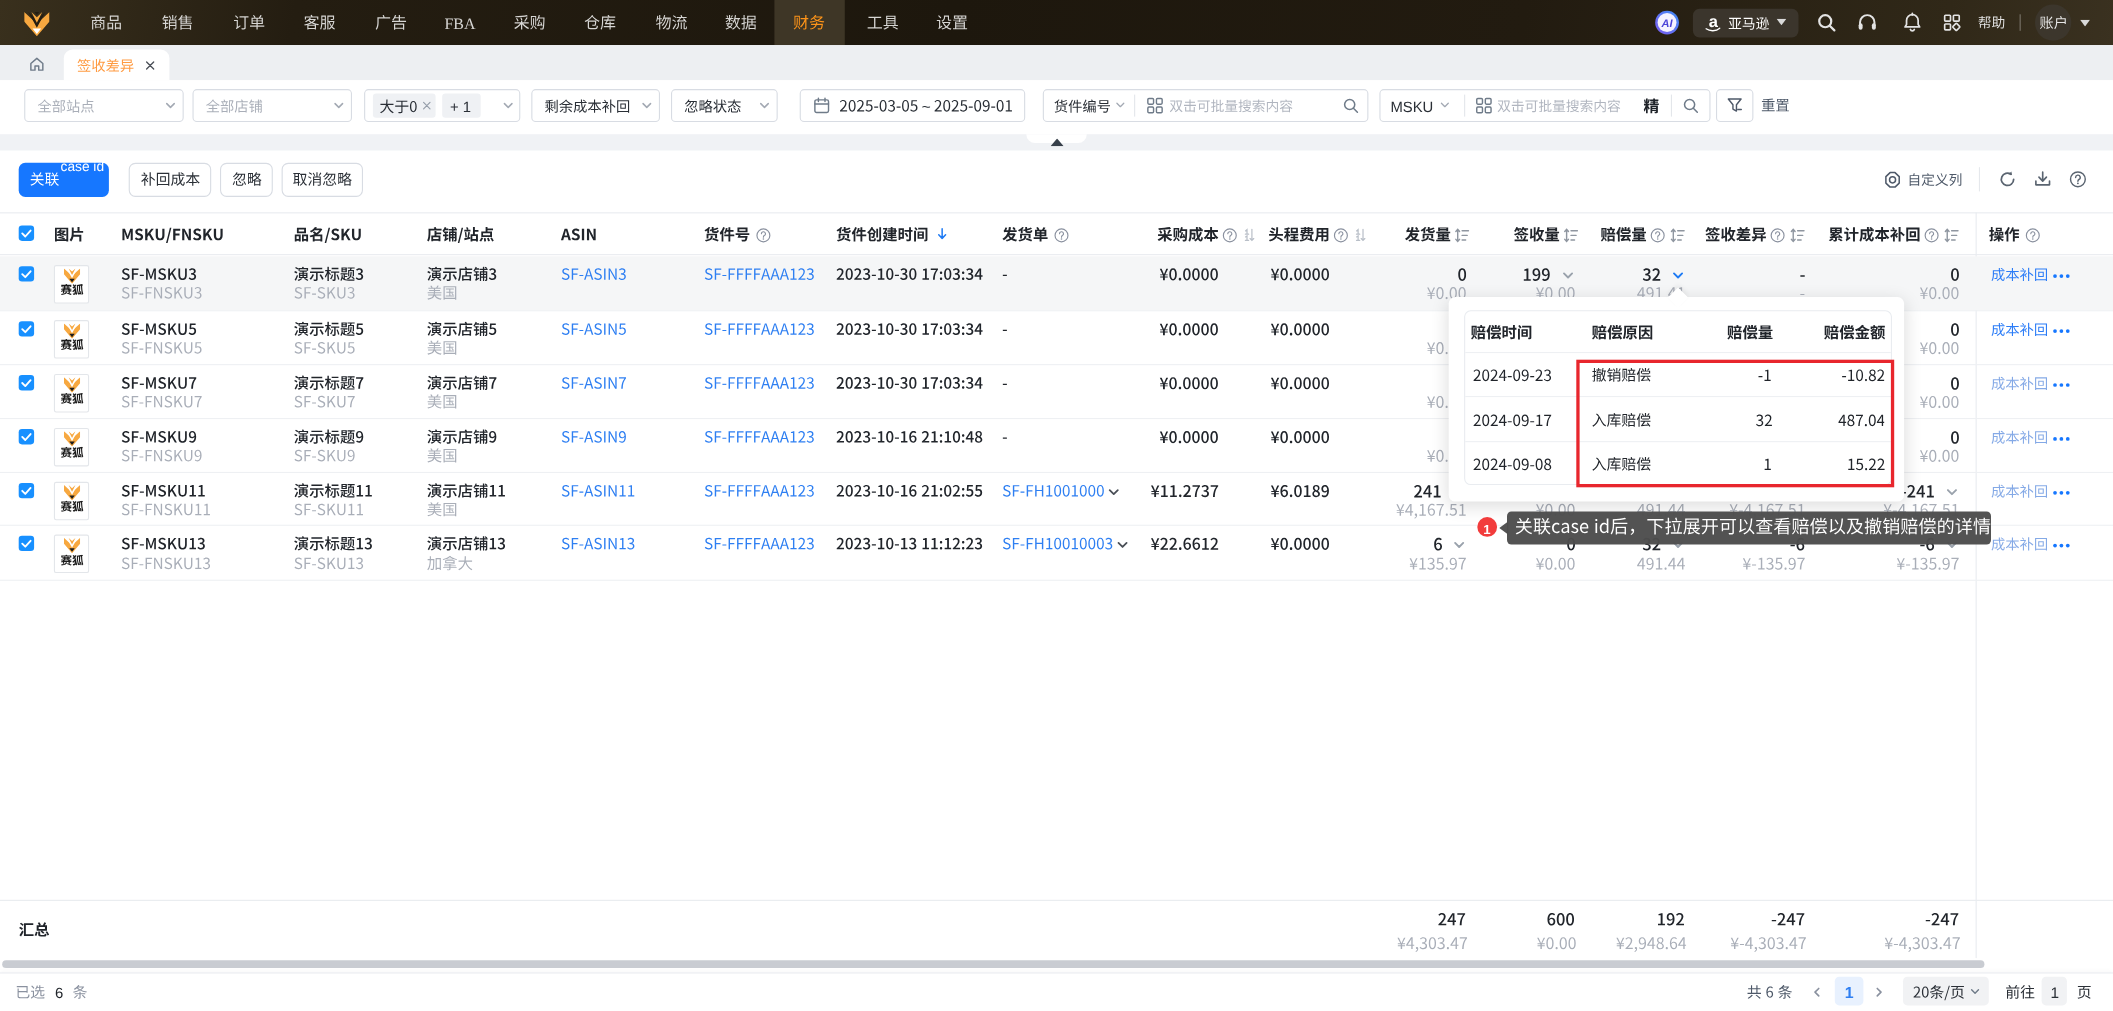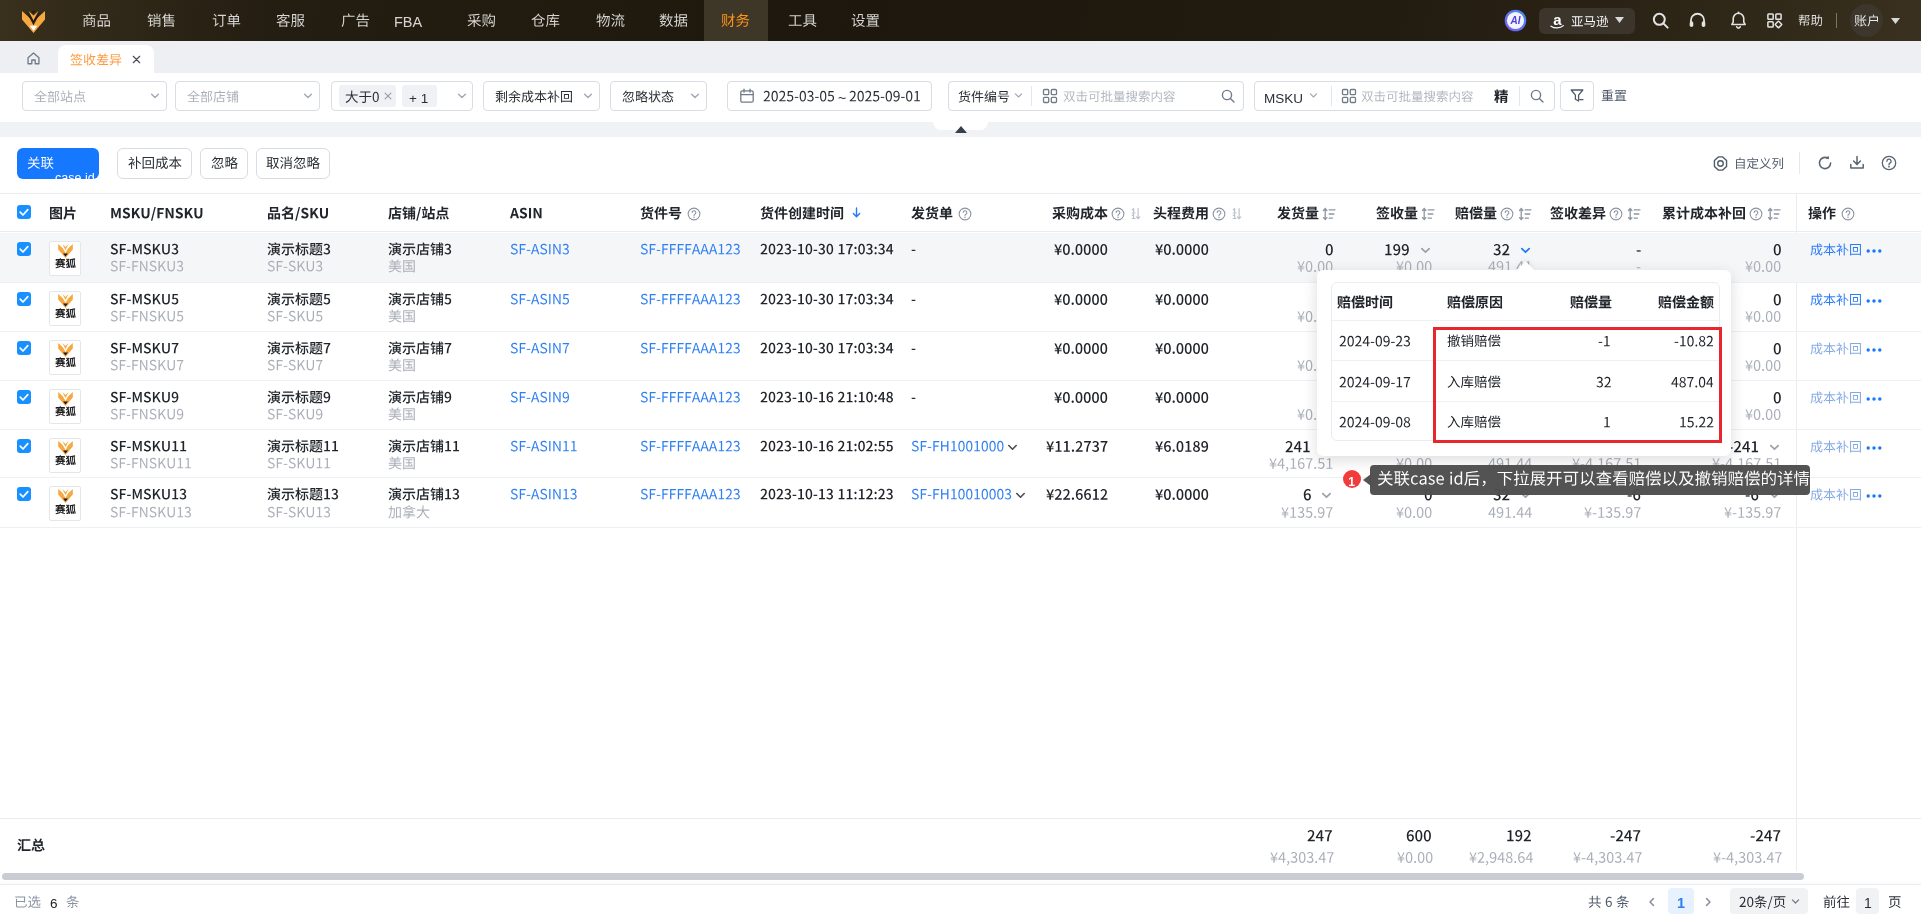--- a/index.html
+++ b/index.html
@@ -328,21 +328,21 @@
       </svg>
     </div>
     <div class="a" style="left:721.0px;top:13.0px;">
       <svg class="t" width="29.0" height="18.9" viewBox="0 0 29.0 18.9">
         <g fill="#ff9519" transform="translate(0,12.76) scale(0.01450,-0.01450)">
           <use href="#q22" x="0"></use>
           <use href="#q23" x="1000"></use>
         </g>
       </svg>
     </div>
-    <div class="a" style="left:394px;top:12.5px;"><span class="lt " style="font-size:14.5px;line-height:16.0px;color:#d7d6d4;font-weight:400">FBA</span></div>
+    <div class="a" style="left:404.0px;top:12.5px;font-family:Liberation Serif, serif;"><span class="lt " style="font-size:14.5px;line-height:16.0px;color:#d7d6d4;font-weight:400">FBA</span></div>
     <div class="a" style="left:1504.0px;top:9.0px;">
       <svg width="23" height="23" viewBox="0 0 23 23">
         <defs>
           <linearGradient id="aig" x1="0" y1="1" x2="1" y2="0">
             <stop offset="0" stop-color="#7b5bf0"></stop>
             <stop offset="1" stop-color="#3f8df5"></stop>
           </linearGradient>
         </defs>
         <circle cx="11.5" cy="11.5" r="10.8" fill="url(#aig)"></circle>
         <circle cx="11.5" cy="11.5" r="8.6" fill="#f4f2ff"></circle>
@@ -695,21 +695,21 @@
     <div class="a" style="left:0;top:137px;width:1921px;height:782px;background:#fff"></div>
     <div class="a btnp" style="left:17px;top:148px;width:82px;height:31px"></div>
     <div class="a" style="left:26.5px;top:156.0px;">
       <svg class="t" width="27.0" height="17.6" viewBox="0 0 27.0 17.6">
         <g fill="#ffffff" transform="translate(0,11.88) scale(0.01350,-0.01350)">
           <use href="#q75" x="0"></use>
           <use href="#q76" x="1000"></use>
         </g>
       </svg>
     </div>
-    <div class="a" style="left:55.0px;top:168px;"><span class="lt " style="font-size:12.5px;line-height:13.0px;color:#ffffff;font-weight:400">case id</span></div>
+    <div class="a" style="left:55.0px;top:142px;"><span class="lt " style="font-size:12.5px;line-height:13.0px;color:#ffffff;font-weight:400">case id</span></div>
     <div class="a btnw" style="left:117px;top:148px;width:75px;height:31px"></div>
     <div class="a" style="left:127.5px;top:156.0px;">
       <svg class="t" width="54.0" height="17.6" viewBox="0 0 54.0 17.6">
         <g fill="#2a2f36" transform="translate(0,11.88) scale(0.01350,-0.01350)">
           <use href="#q48" x="0"></use>
           <use href="#q49" x="1000"></use>
           <use href="#q46" x="2000"></use>
           <use href="#q47" x="3000"></use>
         </g>
       </svg>

